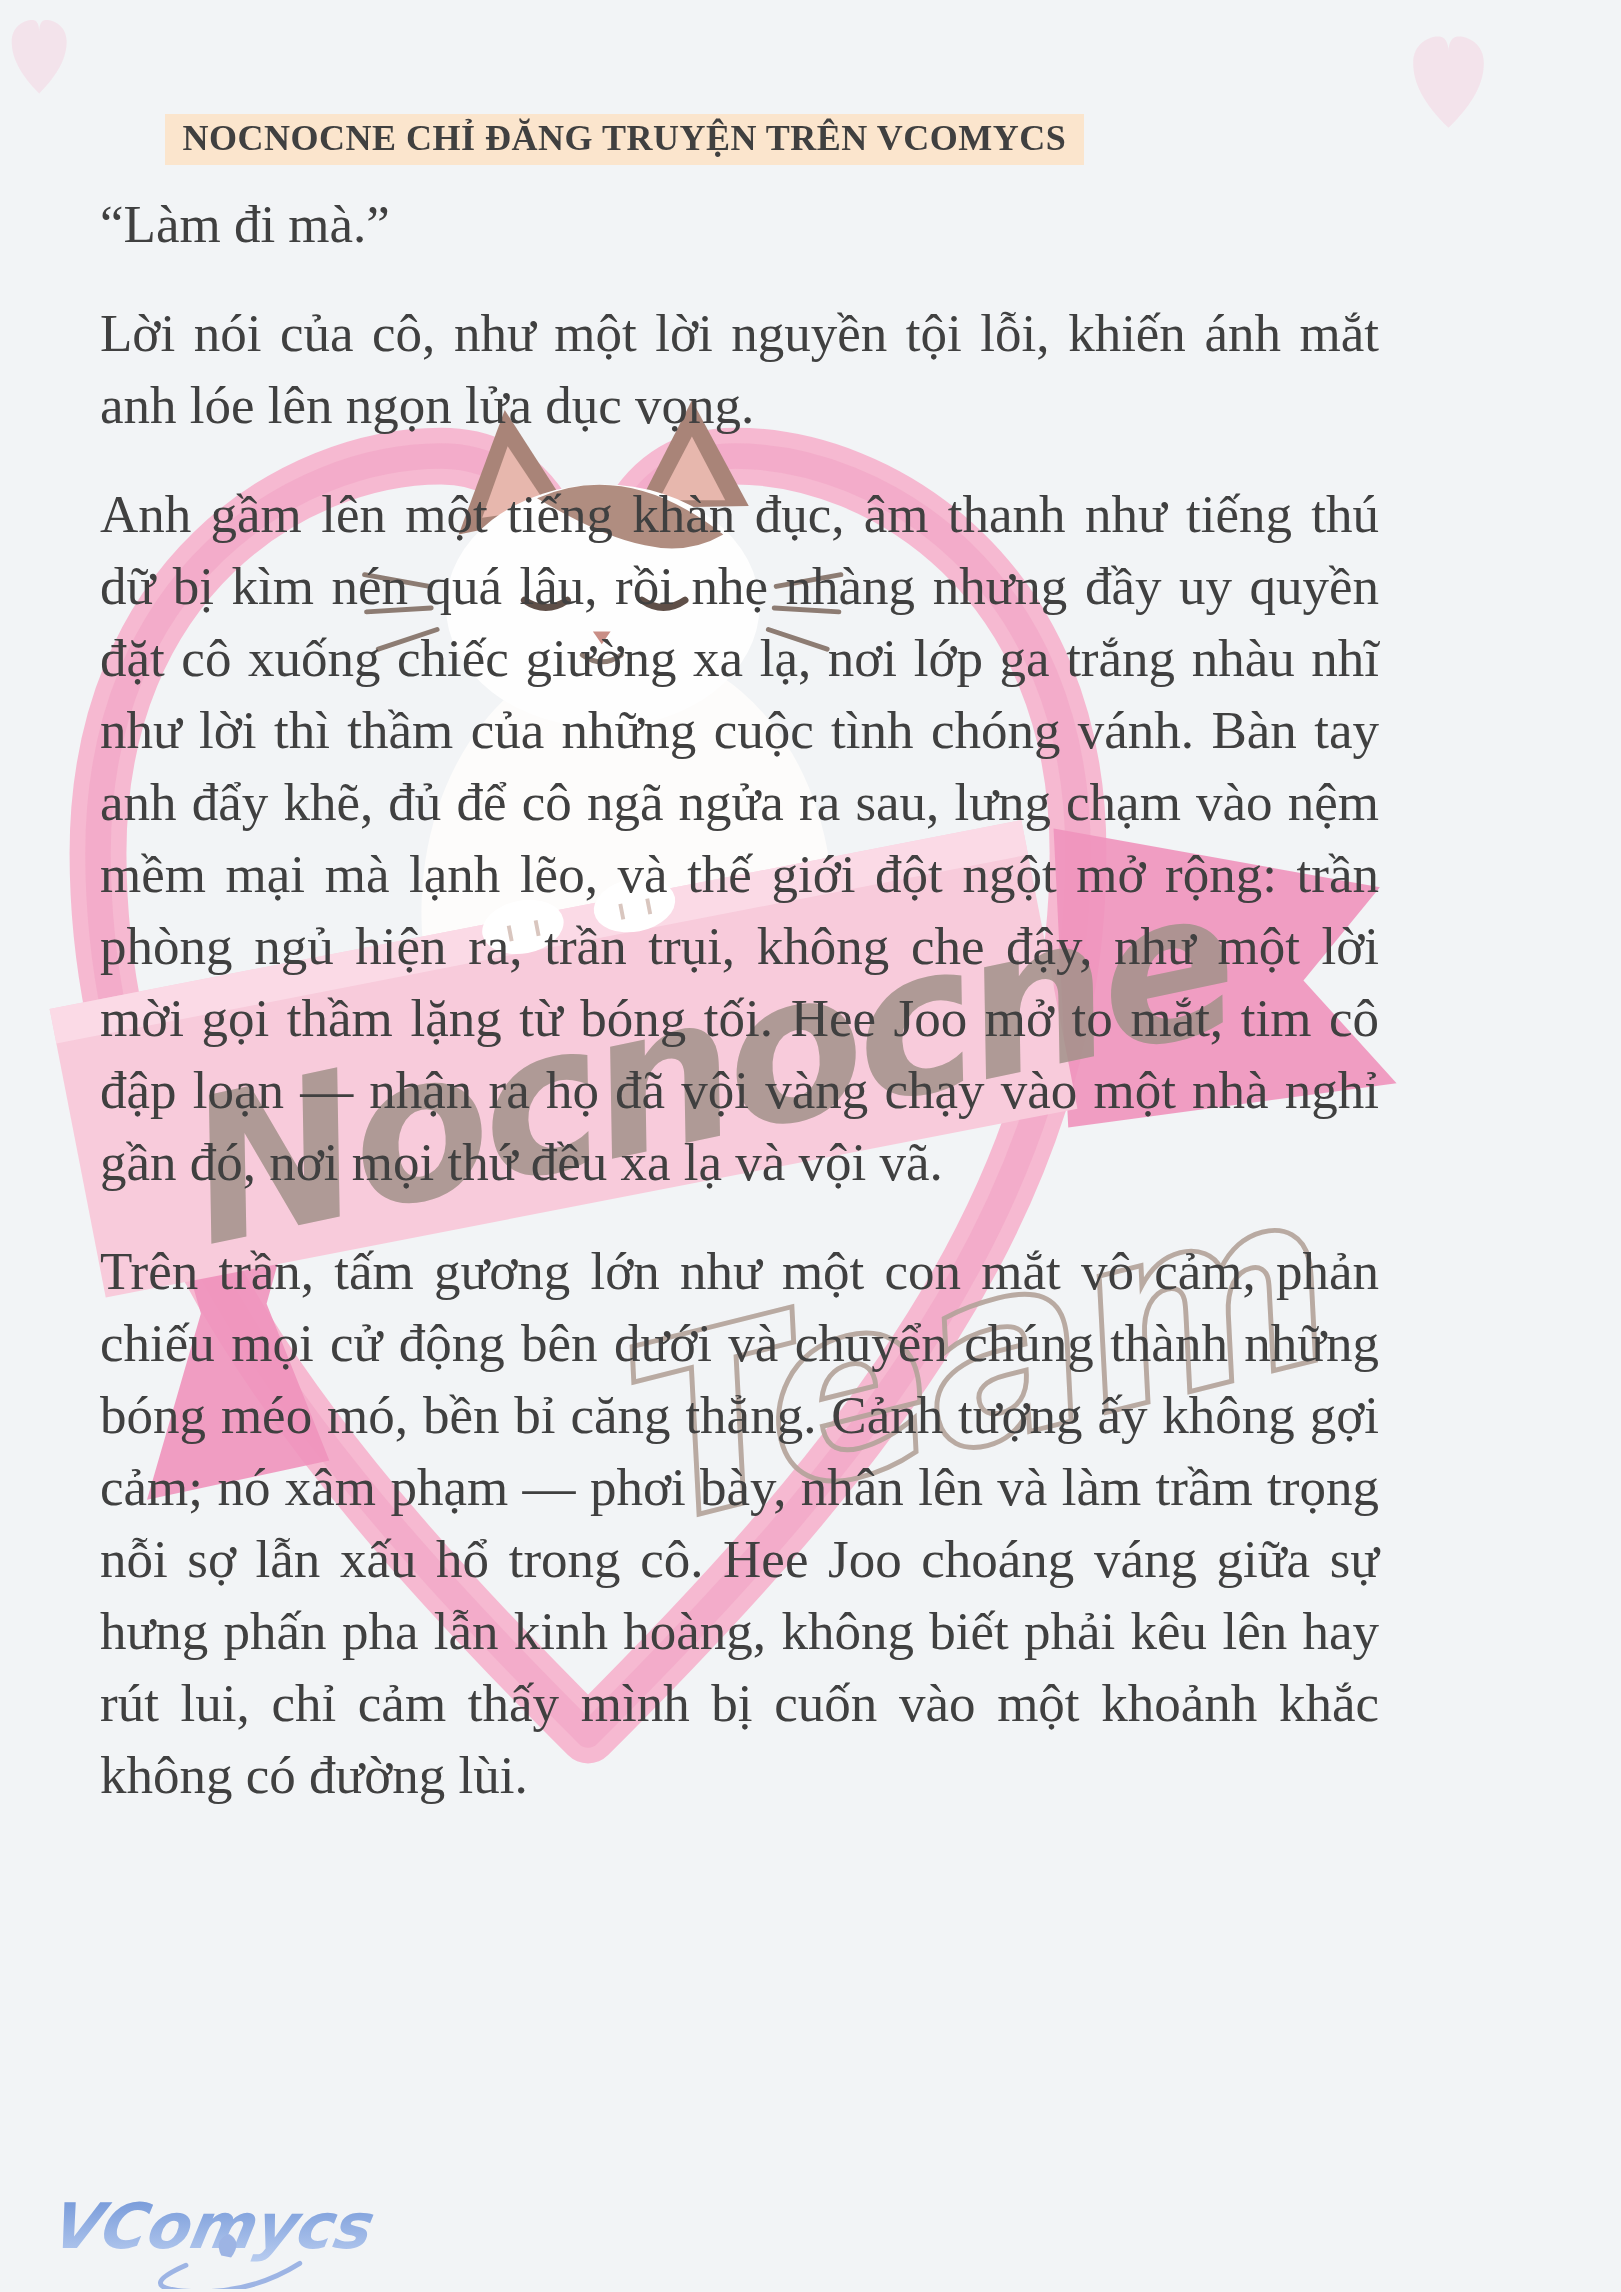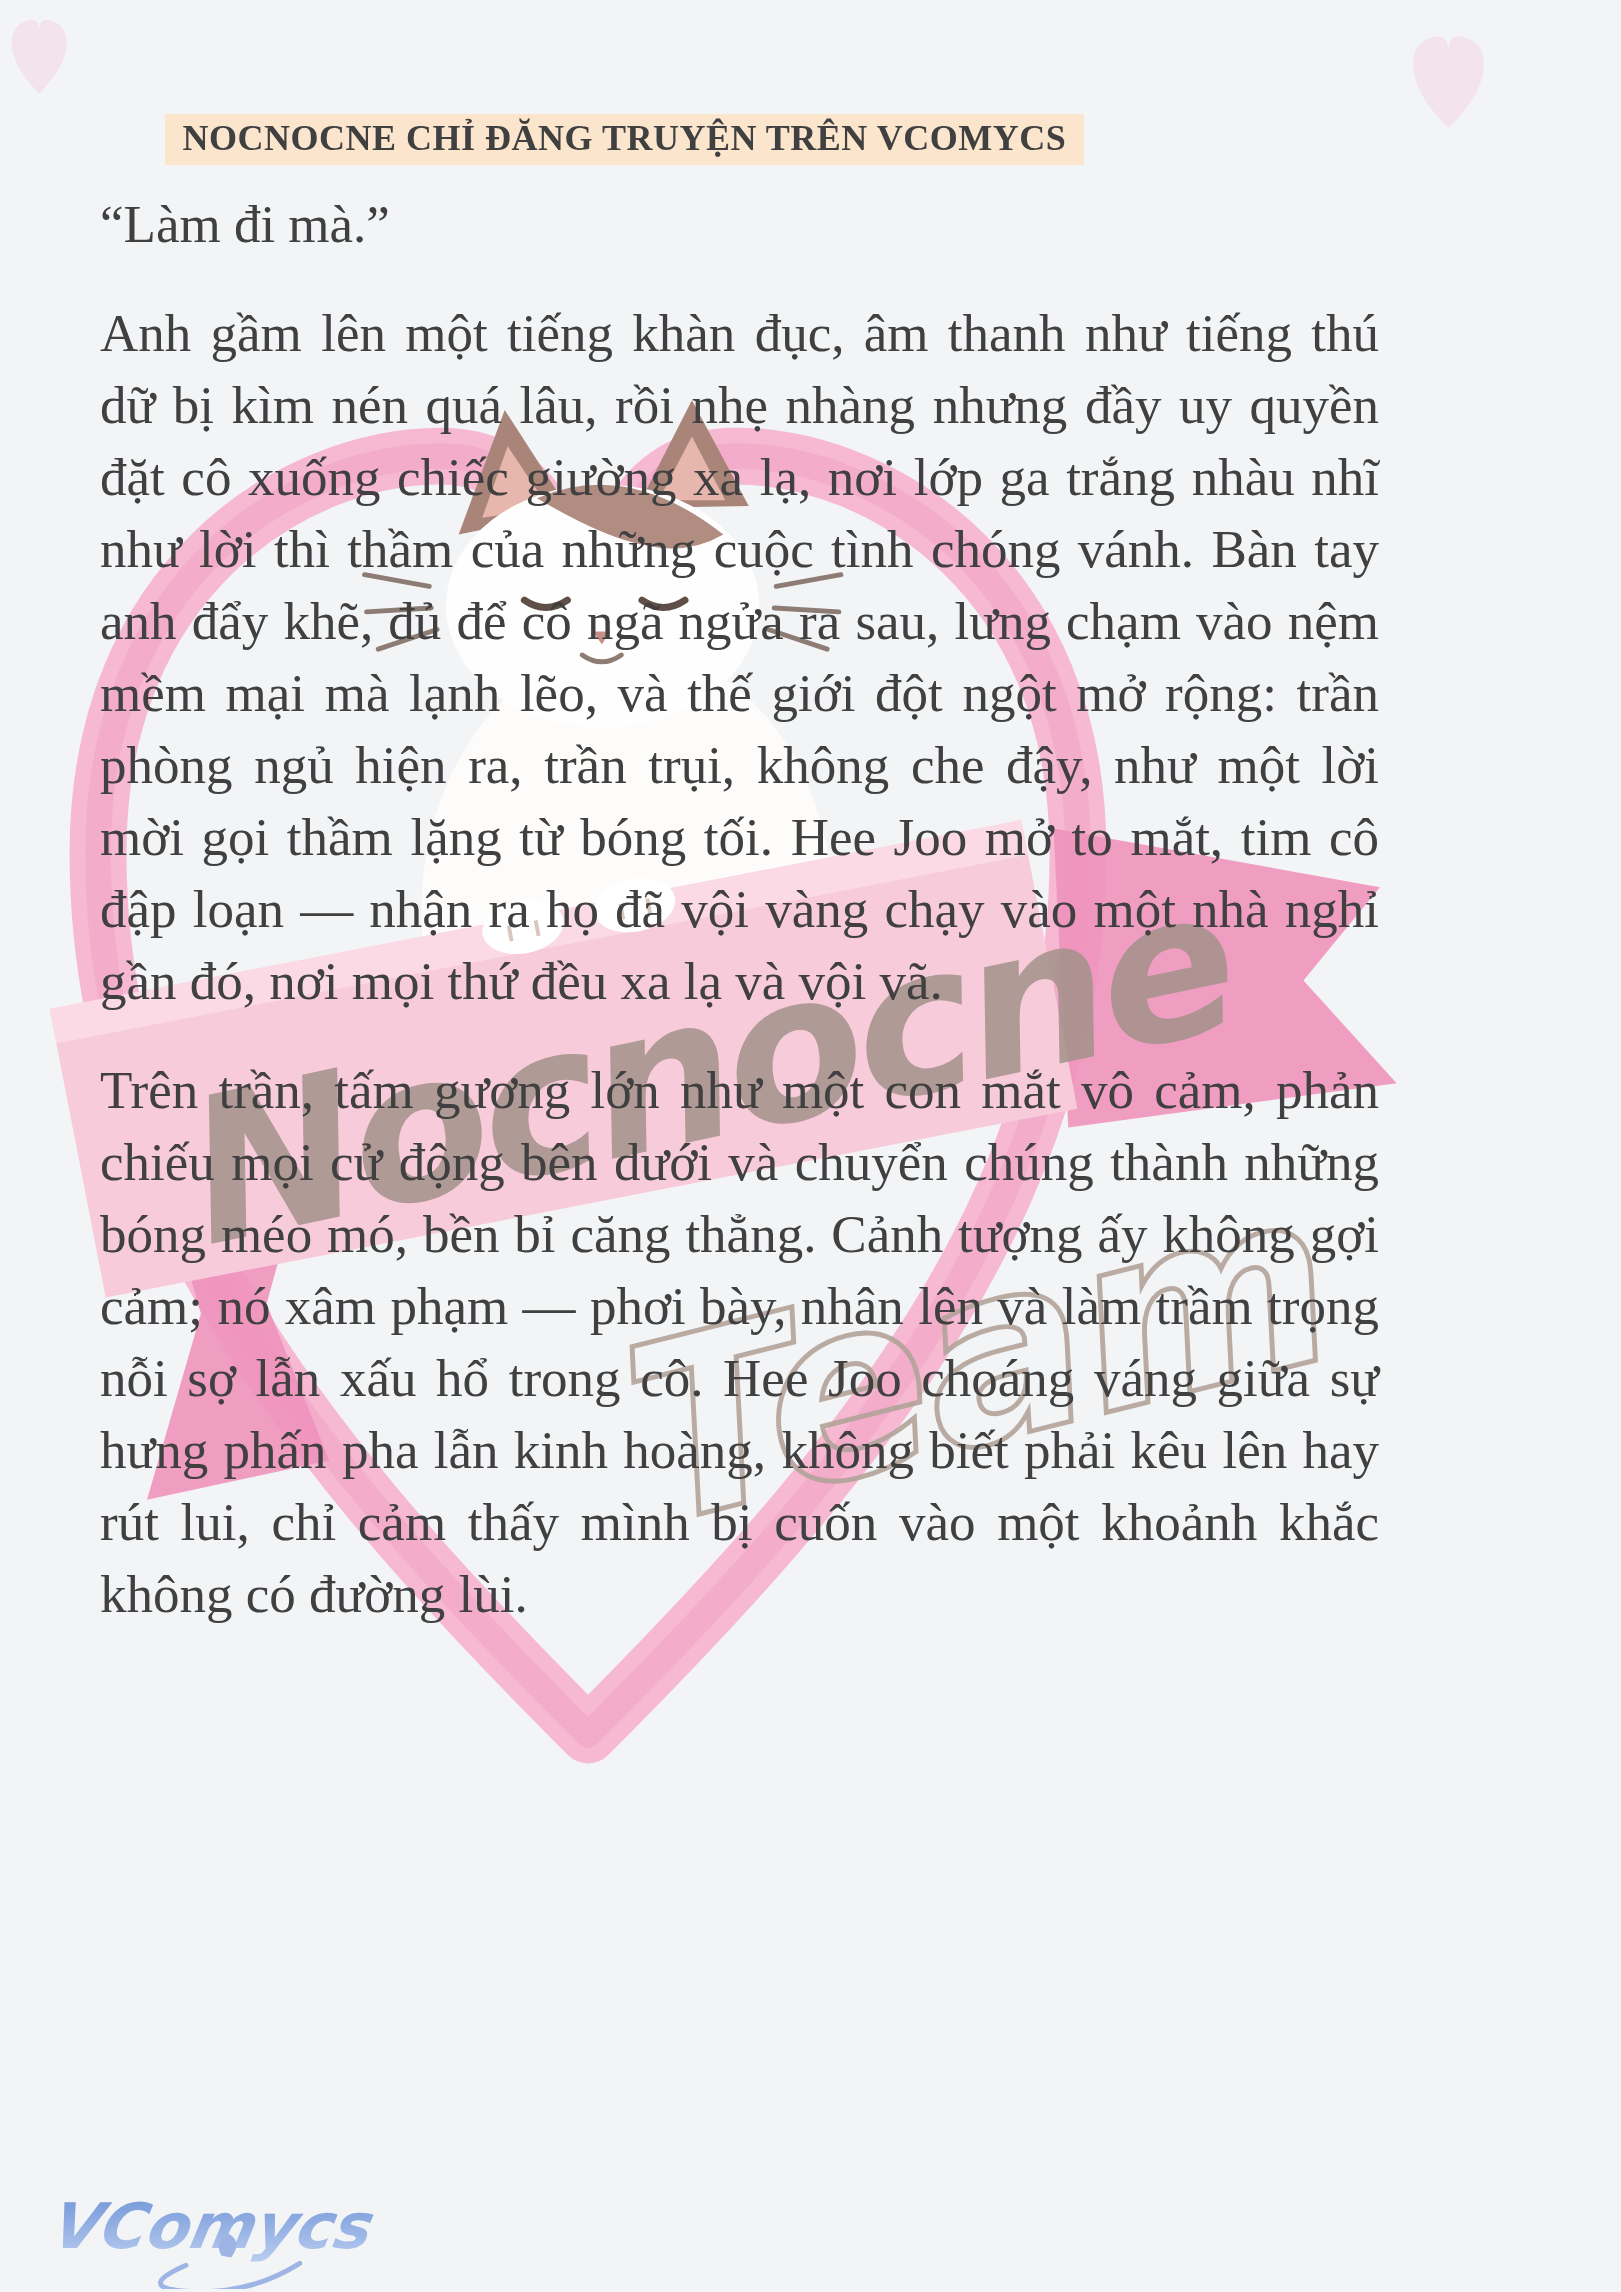--- a/index.html
+++ b/index.html
@@ -105,20 +105,21 @@
       </g>
       <text x="180" y="1190" transform="rotate(-12 575 1080)" font-family="DejaVu Sans, sans-serif" font-style="italic" font-weight="bold" font-size="205" fill="#a3928a" opacity="0.85" letter-spacing="-6">Nocnocne</text>
       <text x="640" y="1495" transform="rotate(-14 900 1400)" font-family="DejaVu Sans, sans-serif" font-style="italic" font-weight="bold" font-size="250" fill="none" stroke="#b3a39a" stroke-width="5" opacity="0.9" letter-spacing="-4">Team</text>
     </g>
   </svg>
 
   <div class="header-notice">NOCNOCNE CHỈ ĐĂNG TRUYỆN TRÊN VCOMYCS</div>
 
   <div class="story">
     <p>“Làm đi mà.”</p>
+    <p>Lời nói của cô, như một lời nguyền tội lỗi, khiến ánh mắt anh lóe lên ngọn lửa dục vọng.</p>
     <p>Anh gầm lên một tiếng khàn đục, âm thanh như tiếng thú dữ bị kìm nén quá lâu, rồi nhẹ nhàng nhưng đầy uy quyền đặt cô xuống chiếc giường xa lạ, nơi lớp ga trắng nhàu nhĩ như lời thì thầm của những cuộc tình chóng vánh. Bàn tay anh đẩy khẽ, đủ để cô ngã ngửa ra sau, lưng chạm vào nệm mềm mại mà lạnh lẽo, và thế giới đột ngột mở rộng: trần phòng ngủ hiện ra, trần trụi, không che đậy, như một lời mời gọi thầm lặng từ bóng tối. Hee Joo mở to mắt, tim cô đập loạn — nhận ra họ đã vội vàng chạy vào một nhà nghỉ gần đó, nơi mọi thứ đều xa lạ và vội vã.</p>
     <p>Trên trần, tấm gương lớn như một con mắt vô cảm, phản chiếu mọi cử động bên dưới và chuyển chúng thành những bóng méo mó, bền bỉ căng thẳng. Cảnh tượng ấy không gợi cảm; nó xâm phạm — phơi bày, nhân lên và làm trầm trọng nỗi sợ lẫn xấu hổ trong cô. Hee Joo choáng váng giữa sự hưng phấn pha lẫn kinh hoàng, không biết phải kêu lên hay rút lui, chỉ cảm thấy mình bị cuốn vào một khoảnh khắc không có đường lùi.</p>
   </div>
 
   <svg class="footer-logo" width="412" height="118" viewBox="0 0 420 120">
     <g transform="skewX(-12)">
       <text x="38" y="78" font-family="DejaVu Sans, sans-serif" font-style="italic" font-weight="bold" font-size="64" fill="url(#wordGrad)">VComycs</text>
     </g>
     <defs>
       <linearGradient id="wordGrad" x1="0" y1="0" x2="0" y2="1">

